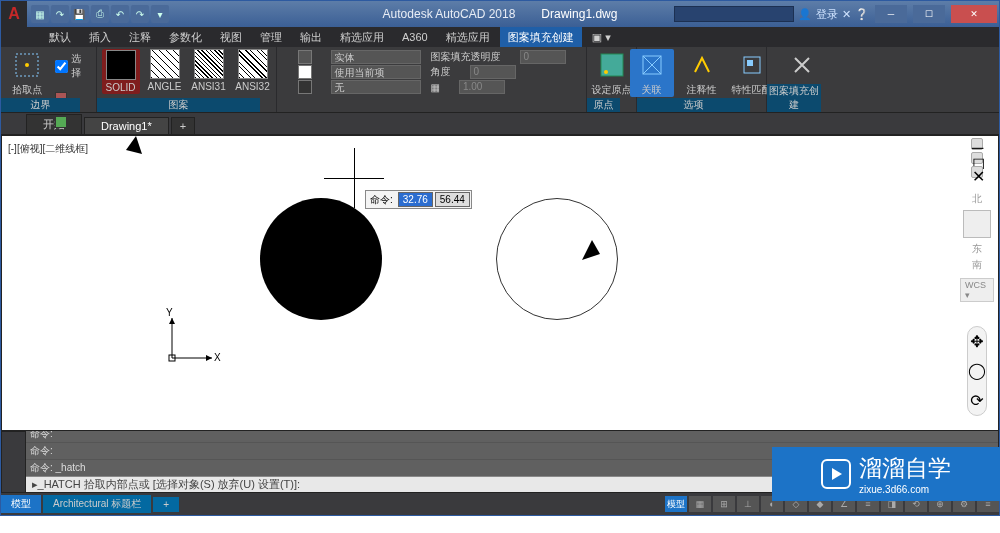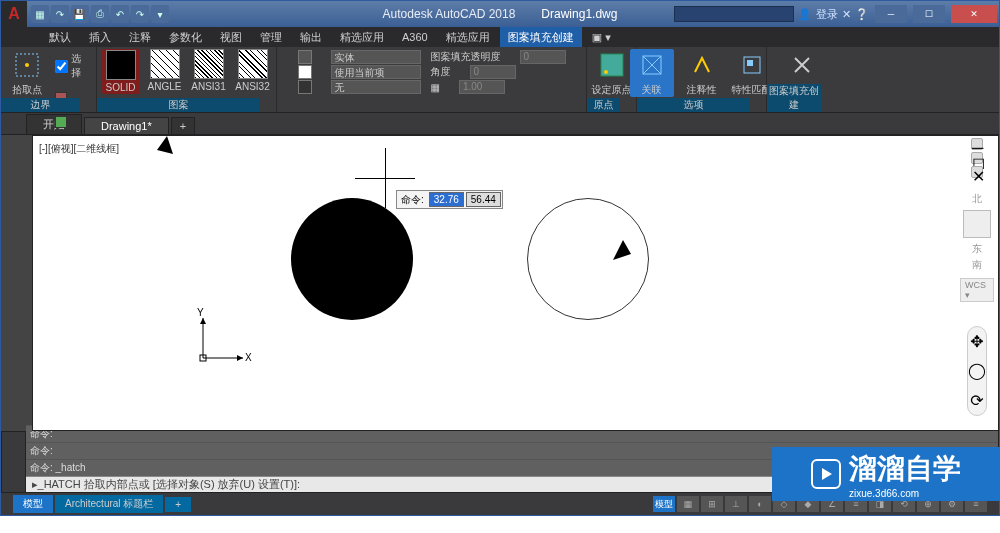--- a/index.html
+++ b/index.html
@@ -40,21 +40,21 @@
   .droprow .sw{width:14px;height:14px;border:1px solid #777;background:#555;}
   .droprow .sel{width:90px;height:14px;background:#555;border:1px solid #666;color:#ccc;font-size:10px;padding:0 3px;}
   .droprow .num{width:46px;height:14px;background:#555;border:1px solid #666;color:#888;font-size:10px;padding:0 3px;}
   .lblsm{color:#ccc;font-size:10px;}
 
   .filetabs { height: 22px; background: #3a3a3d; display: flex; align-items: flex-end; padding-left: 25px; border-bottom:1px solid #222;}
   .ftab { padding: 2px 16px; font-size: 11px; color: #ccc; background: #333; border:1px solid #222; border-bottom:none; margin-right:2px; cursor:pointer;}
   .ftab.active { background: #444; color:#fff;}
   .ftab.add{padding:2px 8px;}
 
-  .workspace { flex:1; display:flex;padding-left:31px; }
+  .workspace { flex:1; display:flex; }
   .canvas { flex:1; background:#fff; position:relative; border:1px solid #222;}
   .viewlabel{position:absolute; top:6px; left:6px; color:#333; font-size:10px;}
   .crosshair{position:absolute; left:352px; top:42px;}
   .crosshair::before,.crosshair::after{content:'';position:absolute;background:#000;}
   .crosshair::before{width:60px;height:1px;left:-30px;top:0;}
   .crosshair::after{height:60px;width:1px;top:-30px;left:0;}
   .coordbox{position:absolute;left:363px;top:54px; display:flex;align-items:center;gap:2px;border:1px solid #888;padding:1px;background:#f4f4f4;}
   .coordbox .lbl{font-size:10px;padding:0 3px;}
   .coordbox .v1{background:#2b6dd0;color:#fff;border:1px solid #666;padding:1px 4px;font-size:10px;}
   .coordbox .v2{background:#ddd;border:1px solid #666;padding:1px 4px;font-size:10px;}
@@ -62,30 +62,30 @@
   .whitecircle{position:absolute;left:494px;top:62px;width:122px;height:122px;border-radius:50%;border:1px solid #333;}
   .ucs{position:absolute;left:160px;top:172px;}
   .ucs svg{overflow:visible;}
   .vctrlbox{position:absolute; right:4px; top:2px; width:34px; display:flex; flex-direction:column; align-items:center; gap:2px;}
   .vbtn{width:12px;height:12px;background:#ddd;border:1px solid #aaa;border-radius:2px;}
   .cmd{height:62px;background:#4a4a4d;border:1px solid #222;display:flex;}
   .cmd .hist{flex:1;display:flex;flex-direction:column;justify-content:flex-end;}
   .cmd .line{background:#606060;color:#ddd;font-size:10px;padding:1px 4px;border-top:1px solid #555;}
   .cmd .input{height:20px;background:#e8e8e8;display:flex;align-items:center;padding:0 6px;font-size:11px;color:#444;border-top:1px solid #888;}
   .cmd .side{width:24px;background:#3a3a3d;border-right:1px solid #222;}
-  .bottombar{height:22px;background:#3a3a3d;display:flex;align-items:center;padding:0 12px;}
+  .bottombar{height:22px;background:#3a3a3d;display:flex;align-items:center;padding:0 0;}
   .mtab{font-size:10px;color:#ccc;padding:2px 10px;background:#0369a1;margin-right:2px;cursor:pointer;}
   .mtab.active{background:#1c73c7;color:#fff;}
   .statusright{margin-left:auto;display:flex;gap:2px;}
   .sbtn{width:22px;height:16px;background:#555;color:#aaa;font-size:9px;display:flex;align-items:center;justify-content:center;}
 
   .arrow{position:absolute;}
 
   .watermark{position:absolute;right:0;bottom:32px;width:228px;height:54px;background:#1c73c7;display:flex;align-items:center;justify-content:center;gap:8px;color:#fff;}
-  .watermark .big{font-size:28px;font-weight:bold;}
+  .watermark .big{font-size:23px;font-weight:normal;}
   .watermark .small{font-size:10px;}
   .watermark .play{width:30px;height:30px;border:2px solid #fff;border-radius:6px;display:flex;align-items:center;justify-content:center;}
   .watermark .play::after{content:'';border-left:10px solid #fff;border-top:6px solid transparent;border-bottom:6px solid transparent;margin-left:2px;}
 </style>
 </head>
 <body>
 
 <div class="window">
 
   <div class="titlebar">

